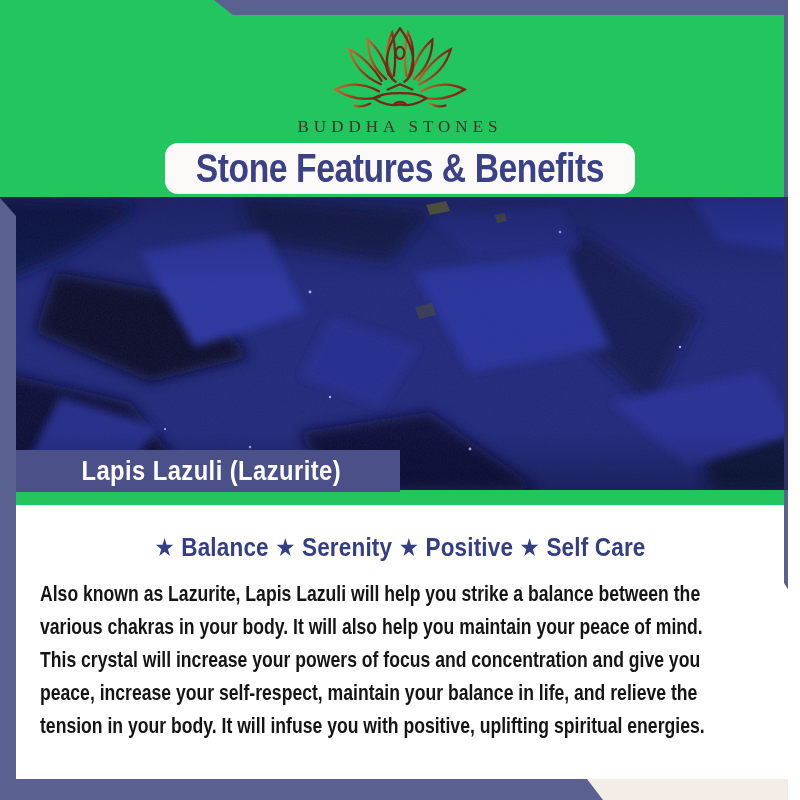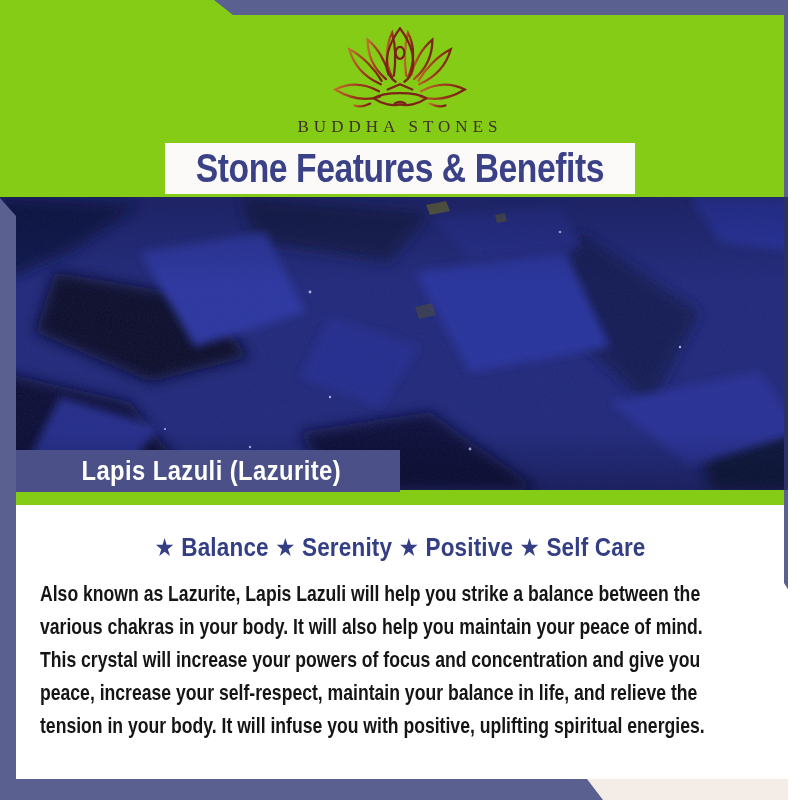--- a/index.html
+++ b/index.html
@@ -1,18 +1,18 @@
 <!DOCTYPE html>
 <html><head>
 <meta charset="utf-8">
 <style>
   html,body{margin:0;padding:0;background:#ffffff;}
   .page{
     position:relative;width:788px;height:800px;overflow:hidden;
-    background:#84cc16;
+    background:#22c55e;
     font-family:"Liberation Sans","DejaVu Sans",sans-serif;
   }
   
   .frame{position:absolute;background:#5a608f;}
   .frame-top{left:0;top:0;width:800px;height:15px;
     clip-path:polygon(214px 0,800px 0,800px 15px,233px 15px);}
   .frame-right-top{left:784px;top:0;width:16px;height:198px;}
   .frame-right-stone{left:784px;top:197px;width:16px;height:293px;background:#2b3064;}
   .frame-right-bottom{left:784px;top:490px;width:16px;height:118px;
     clip-path:polygon(0 0,16px 0,16px 118px,0 93px);}
@@ -26,21 +26,21 @@
   .logo-svg{position:absolute;left:330px;top:22px;width:140px;height:94px;}
   .brand-name{
     position:absolute;left:0;top:117px;width:800px;text-align:center;
     font-family:"Liberation Serif","DejaVu Serif",serif;
     font-size:17px;letter-spacing:5px;color:#3f3129;
   }
 
   
   .header-band{
     position:absolute;left:165px;top:143px;width:470px;height:51px;
-    background:#fcfaf8;display:flex;align-items:center;justify-content:center;
+    background:#fcfaf8;display:flex;align-items:center;justify-content:center;border-radius:13px;
   }
   .header-band .title{
     font-size:41px;font-weight:700;color:#3a4187;white-space:nowrap;
     transform:scaleX(0.82);transform-origin:center;letter-spacing:-0.5px;
   }
 
   
   .stone-photo{
     position:absolute;left:0;top:197px;width:800px;height:293px;
     background:#232a7c;overflow:hidden;

